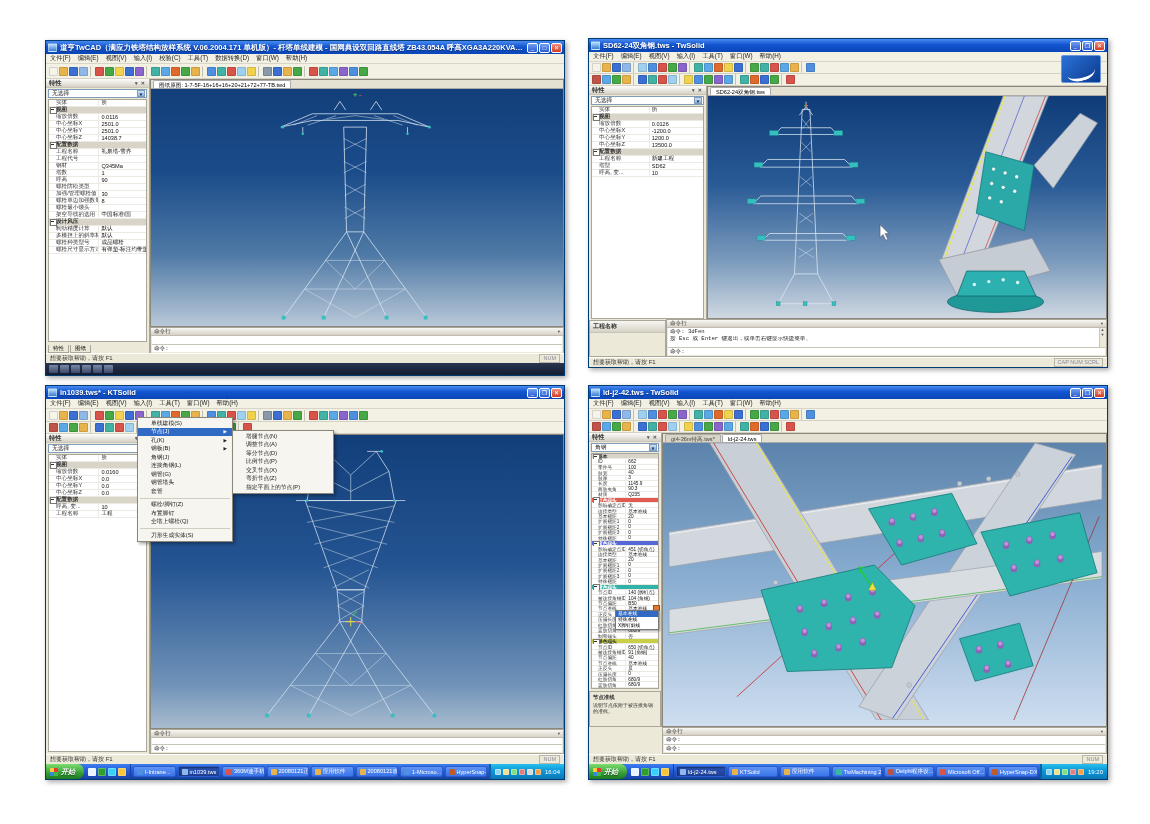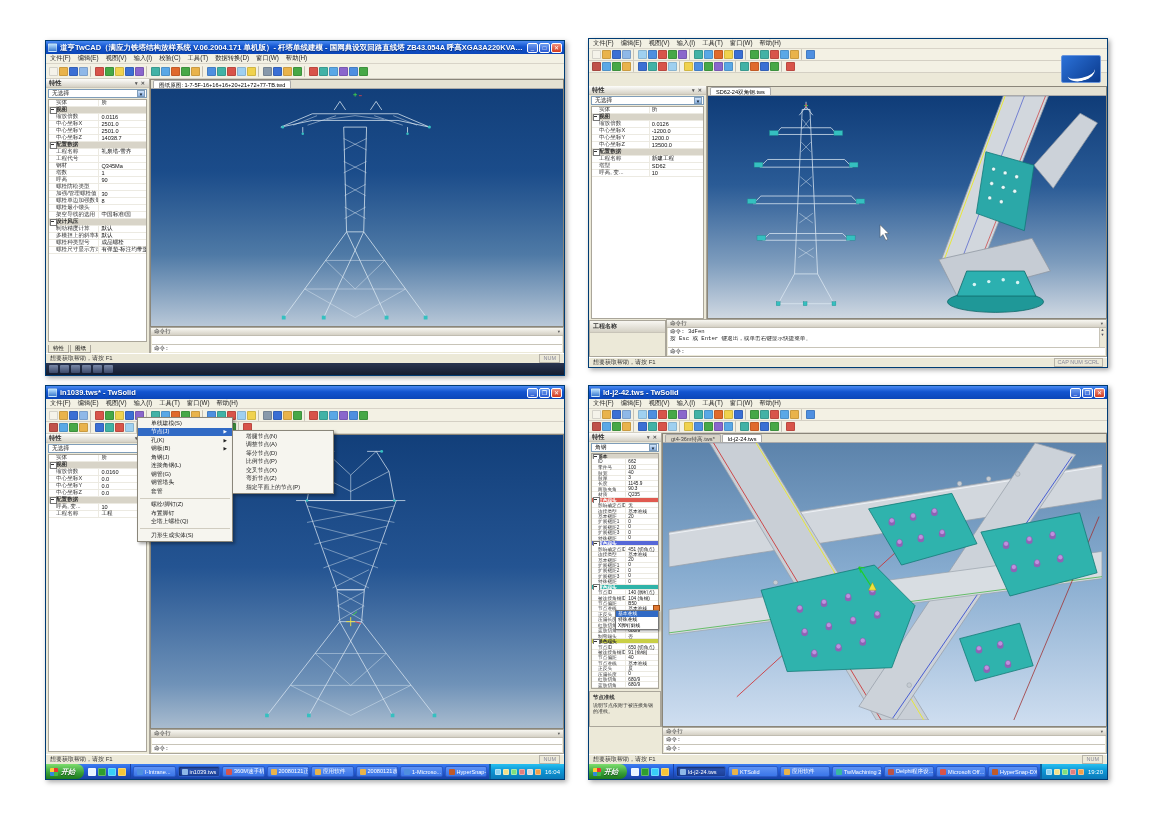--- a/index.html
+++ b/index.html
@@ -337,20 +337,29 @@
     <span class="dsi"></span>
       <span class="dsi"></span>
       <span class="dsi"></span>
       <span class="dsi"></span>
       <span class="dsi"></span>
       <span class="dsi"></span>
   </div>
 </section>
 
 <section class="win" id="w2" style="left:588px;top:38px;width:520px;height:330px">
+  <div class="tbar">
+    <span class="ticon"></span>
+    <span class="ttl">SD62-24双角钢.tws - TwSolid</span>
+    <span class="wbtns">
+      <span class="wb">_</span>
+      <span class="wb">❐</span>
+      <span class="wb close">✕</span>
+    </span>
+  </div>
   <div class="mbar">
 
   <span class="mitem">文件(F)</span>
       <span class="mitem">编辑(E)</span>
       <span class="mitem">视图(V)</span>
       <span class="mitem">输入(I)</span>
       <span class="mitem">工具(T)</span>
       <span class="mitem">窗口(W)</span>
       <span class="mitem">帮助(H)</span>
     </div>
@@ -549,21 +558,21 @@
     <span>想要获取帮助，请按 F1</span>
     <span class="sright">
         <span class="scell">CAP NUM SCRL</span>
       </span>
   </div>
 </section>
 
 <section class="win" id="w3" style="left:45px;top:385px;width:520px;height:395px">
   <div class="tbar">
     <span class="ticon"></span>
-    <span class="ttl">in1039.tws* - TwSolid</span>
+    <span class="ttl">in1039.tws* - KTSolid</span>
     <span class="wbtns">
       <span class="wb">_</span>
       <span class="wb">❐</span>
       <span class="wb close">✕</span>
     </span>
   </div>
   <div class="mbar">
 
   <span class="mitem">文件(F)</span>
       <span class="mitem">编辑(E)</span>

